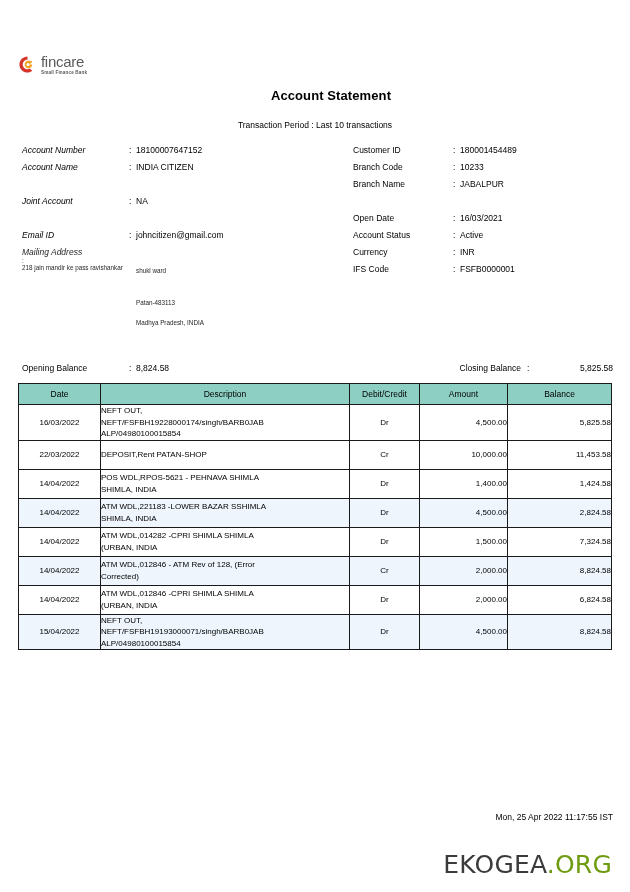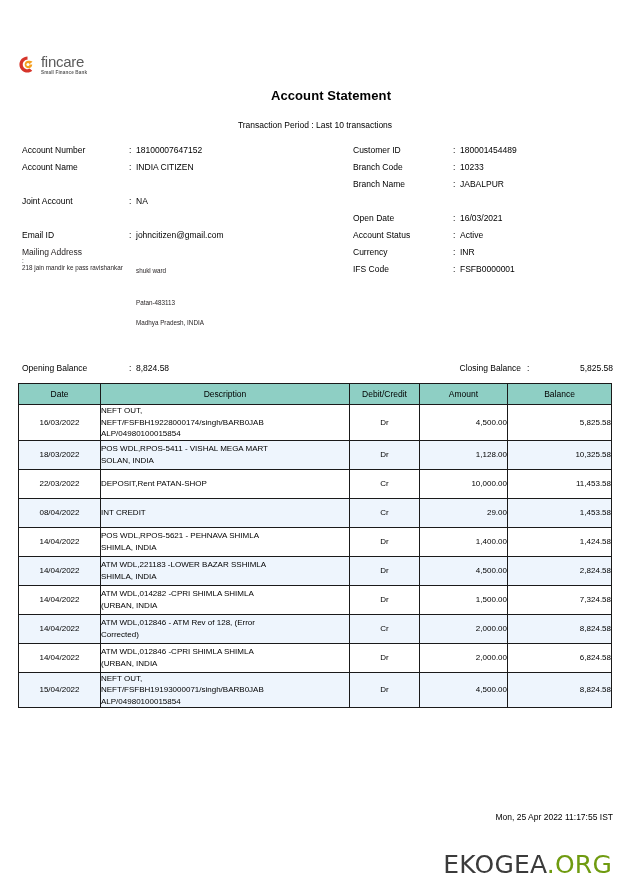--- a/index.html
+++ b/index.html
@@ -87,21 +87,21 @@
   .info-col.right { left: 353px; width: 260px; }
 
   .info-row {
     display: flex;
     align-items: flex-start;
     height: 17px;
   }
   .info-label {
     flex: 0 0 auto;
   }
-  .info-col.left  .info-label { width: 107px; }
+  .info-col.left  .info-label { width: 107px; font-style: italic; }
   .info-col.right .info-label { width: 100px; }
   .info-sep {
     width: 7px;
     flex: 0 0 auto;
   }
   .info-value {
     flex: 1 1 auto;
   }
   .spacer-sm { height: 17px; }
 
@@ -325,42 +325,27 @@
   <tbody id="stmt-body">
       <tr class="row">
         <td class="c-date">16/03/2022</td>
         <td class="c-desc" style="white-space: pre-line;">NEFT OUT,
 NEFT/FSFBH19228000174/singh/BARB0JAB
 ALP/04980100015854</td>
         <td class="c-dc">Dr</td>
         <td class="c-amt">4,500.00</td>
         <td class="c-bal">5,825.58</td>
       </tr>
-      <tr class="row alt">
-        <td class="c-date">18/03/2022</td>
-        <td class="c-desc" style="white-space: pre-line;">POS WDL,RPOS-5411 - VISHAL MEGA MART
-SOLAN, INDIA</td>
-        <td class="c-dc">Dr</td>
-        <td class="c-amt">1,128.00</td>
-        <td class="c-bal">10,325.58</td>
-      </tr>
       <tr class="row">
         <td class="c-date">22/03/2022</td>
         <td class="c-desc" style="white-space: pre-line;">DEPOSIT,Rent PATAN-SHOP</td>
         <td class="c-dc">Cr</td>
         <td class="c-amt">10,000.00</td>
         <td class="c-bal">11,453.58</td>
       </tr>
-      <tr class="row alt">
-        <td class="c-date">08/04/2022</td>
-        <td class="c-desc" style="white-space: pre-line;">INT CREDIT</td>
-        <td class="c-dc">Cr</td>
-        <td class="c-amt">29.00</td>
-        <td class="c-bal">1,453.58</td>
-      </tr>
       <tr class="row">
         <td class="c-date">14/04/2022</td>
         <td class="c-desc" style="white-space: pre-line;">POS WDL,RPOS-5621 - PEHNAVA SHIMLA
 SHIMLA, INDIA</td>
         <td class="c-dc">Dr</td>
         <td class="c-amt">1,400.00</td>
         <td class="c-bal">1,424.58</td>
       </tr>
       <tr class="row alt">
         <td class="c-date">14/04/2022</td>

